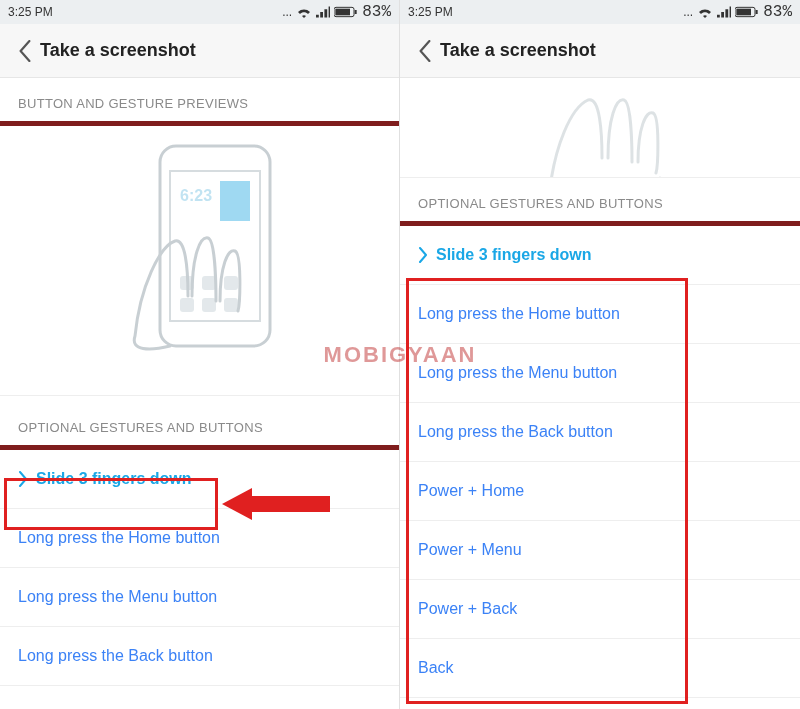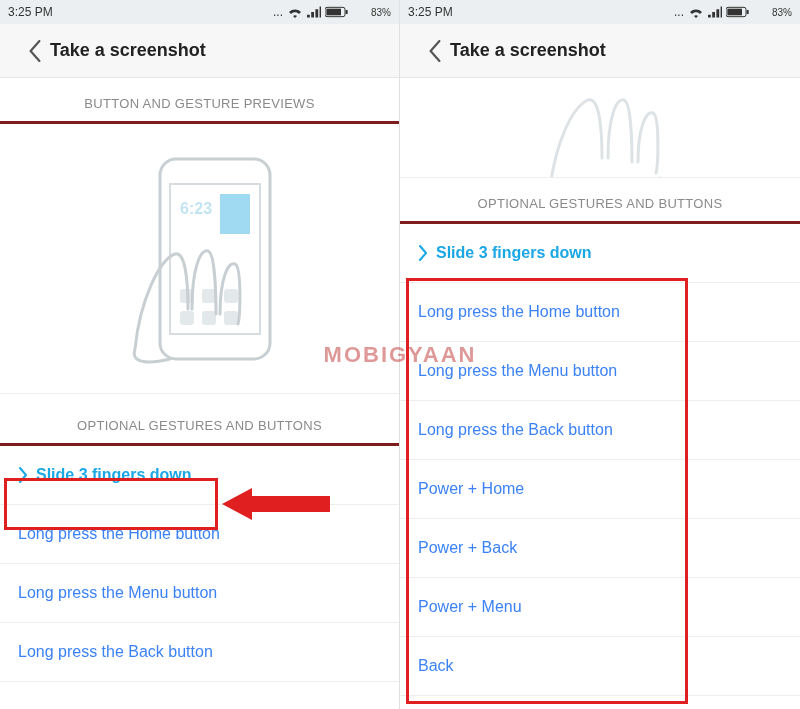--- a/index.html
+++ b/index.html
@@ -31,51 +31,49 @@
     background: #eceff1;
     display: flex;
     align-items: center;
     justify-content: space-between;
     padding: 0 8px;
     font-size: 12px;
     color: #333;
   }
   .statusbar .right { display: flex; align-items: center; gap: 4px; }
   .statusbar .icon svg { display: block; }
-  .statusbar .battery-text { font-size: 10px; margin-left: 18px; }
+  .statusbar .battery-text { font-size: 16px; margin-left: 0; font-family: Liberation Mono, monospace; }
 
   
   .titlebar {
     height: 54px;
     background: #f7f7f7;
     display: flex;
     align-items: center;
-    padding: 0 20px;
+    padding: 0 10px;
     border-bottom: 1px solid #e6e6e6;
   }
   .titlebar .back { width: 30px; display: flex; align-items: center; justify-content: center; }
   .titlebar .title { font-size: 18px; font-weight: 600; color: #222; }
 
   
   .section-header {
     padding: 18px 18px 10px 18px;
     font-size: 13px;
     color: #8a8a8a;
     letter-spacing: 0.3px;
     background: #fff;
-    border-bottom: 3px solid #7f1d1d;
-    text-align: center;
+    border-bottom: 5px solid #7f1d1d;
   }
   .section-header.topgap { margin-top: 6px; }
 
   
   .preview {
     height: 270px;
     display: flex;
-    align-items: center;
     justify-content: center;
     background: #fff;
     border-bottom: 1px solid #eee;
     position: relative;
   }
   .preview svg { opacity: 0.85; }
 
   
   .row {
     padding: 20px 18px;
@@ -288,26 +286,26 @@
     <div class="row">
       <span>Long press the Menu button</span>
     </div>
     <div class="row">
       <span>Long press the Back button</span>
     </div>
     <div class="row">
       <span>Power + Home</span>
     </div>
     <div class="row">
+      <span>Power + Menu</span>
+    </div>
+    <div class="row">
       <span>Power + Back</span>
     </div>
     <div class="row">
-      <span>Power + Menu</span>
-    </div>
-    <div class="row">
       <span>Back</span>
     </div>
 
     <div class="hl-box" style="left:6px; top:278px; width:282px; height:426px;"></div>
 
   </div>
 
 </div>
 
 <div class="watermark">MOBIGYAAN</div>

